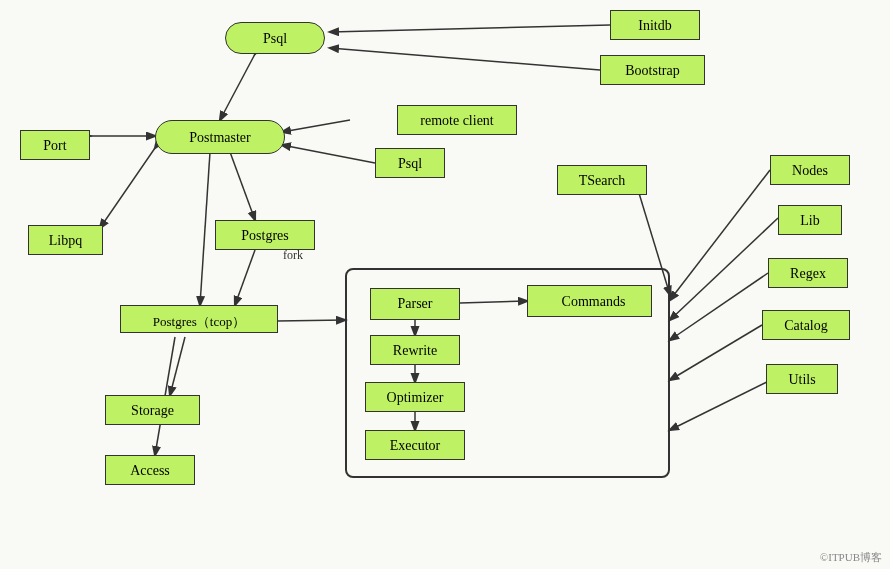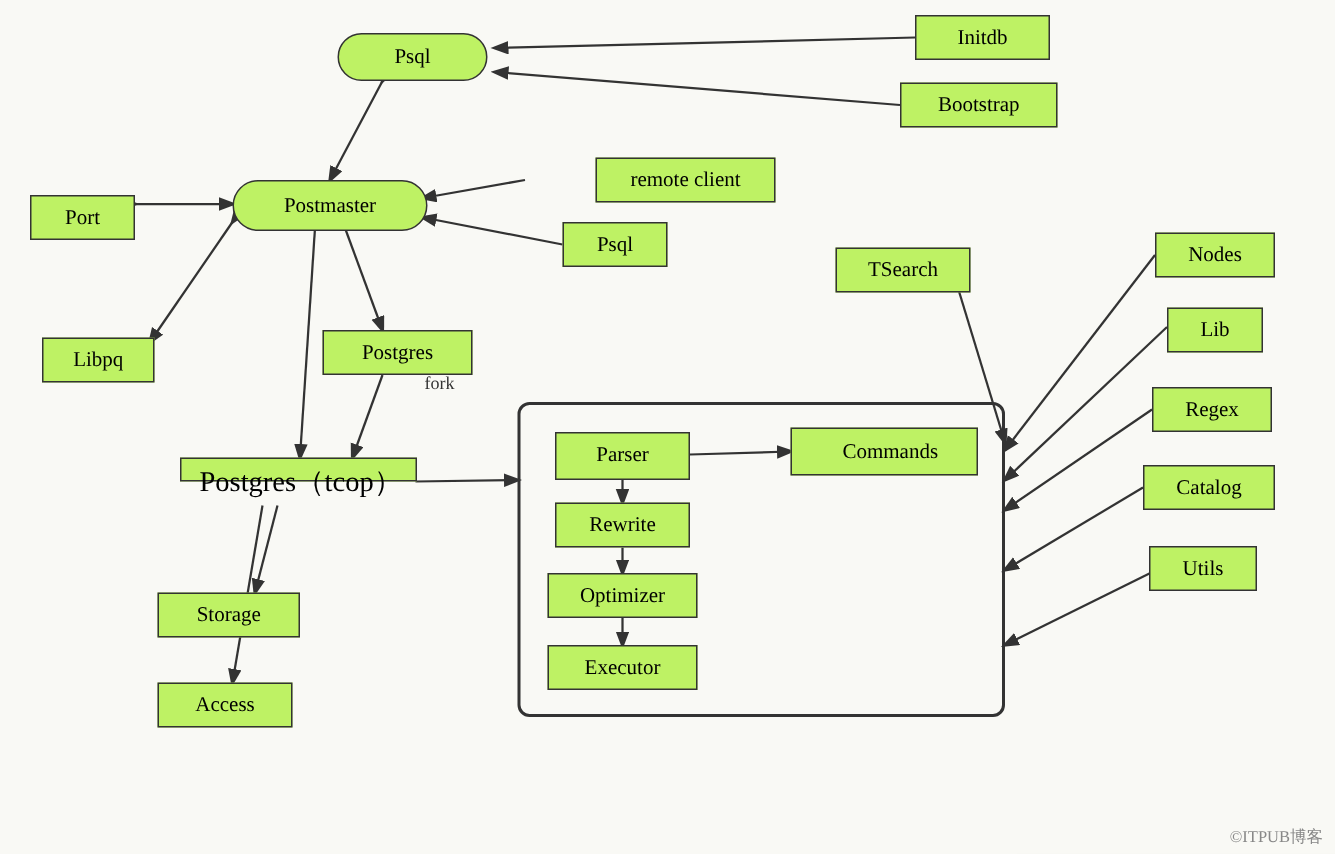--- a/index.html
+++ b/index.html
@@ -121,21 +121,21 @@
   <div class="node" id="node-bootstrap" style="left:600px;top:55px;width:105px;height:30px;line-height:20px;">Bootstrap</div>
   <div class="node" id="node-port" style="left:20px;top:130px;width:70px;height:30px;line-height:20px;">Port</div>
   <div class="node rounded" id="node-postmaster" style="left:155px;top:120px;width:130px;height:34px;line-height:24px;">Postmaster</div>
   <div class="node" id="node-remoteclient" style="left:350px;top:105px;width:120px;height:30px;line-height:20px;margin-left:47px;">remote client</div>
   <div class="node" id="node-psql" style="left:375px;top:148px;width:70px;height:30px;line-height:20px;">Psql</div>
   <div class="node" id="node-tsearch" style="left:545px;top:165px;width:90px;height:30px;line-height:20px;margin-left:12px;">TSearch</div>
   <div class="node" id="node-nodes" style="left:770px;top:155px;width:80px;height:30px;line-height:20px;">Nodes</div>
   <div class="node" id="node-libpq" style="left:28px;top:225px;width:75px;height:30px;line-height:20px;">Libpq</div>
   <div class="node" id="node-postgres" style="left:215px;top:220px;width:100px;height:30px;line-height:20px;">Postgres</div>
   <div class="node" id="node-lib" style="left:778px;top:205px;width:64px;height:30px;line-height:20px;">Lib</div>
-  <div class="node" id="node-pgstcop" style="left:120px;top:305px;width:158px;height:16px;line-height:22px;font-size:19px;">Postgres（tcop）</div>
+  <div class="node" id="node-pgstcop" style="left:120px;top:305px;width:158px;height:28px;line-height:22px;font-size:13px;">Postgres（tcop）</div>
   <div class="node" id="node-regex" style="left:768px;top:258px;width:80px;height:30px;line-height:20px;">Regex</div>
   <div class="node" id="node-parser" style="left:370px;top:288px;width:90px;height:32px;line-height:20px;">Parser</div>
   <div class="node" id="node-commands" style="left:527px;top:285px;width:125px;height:32px;line-height:22px;padding-left:20px;">Commands</div>
   <div class="node" id="node-catalog" style="left:762px;top:310px;width:88px;height:30px;line-height:20px;">Catalog</div>
   <div class="node" id="node-rewrite" style="left:370px;top:335px;width:90px;height:30px;line-height:20px;">Rewrite</div>
   <div class="node" id="node-optimizer" style="left:365px;top:382px;width:100px;height:30px;line-height:20px;">Optimizer</div>
   <div class="node" id="node-storage" style="left:105px;top:395px;width:95px;height:30px;line-height:20px;">Storage</div>
   <div class="node" id="node-executor" style="left:365px;top:430px;width:100px;height:30px;line-height:20px;">Executor</div>
   <div class="node" id="node-utils" style="left:734px;top:364px;width:72px;height:30px;line-height:20px;margin-left:32px;">Utils</div>
   <div class="node" id="node-access" style="left:105px;top:455px;width:90px;height:30px;line-height:20px;">Access</div>

